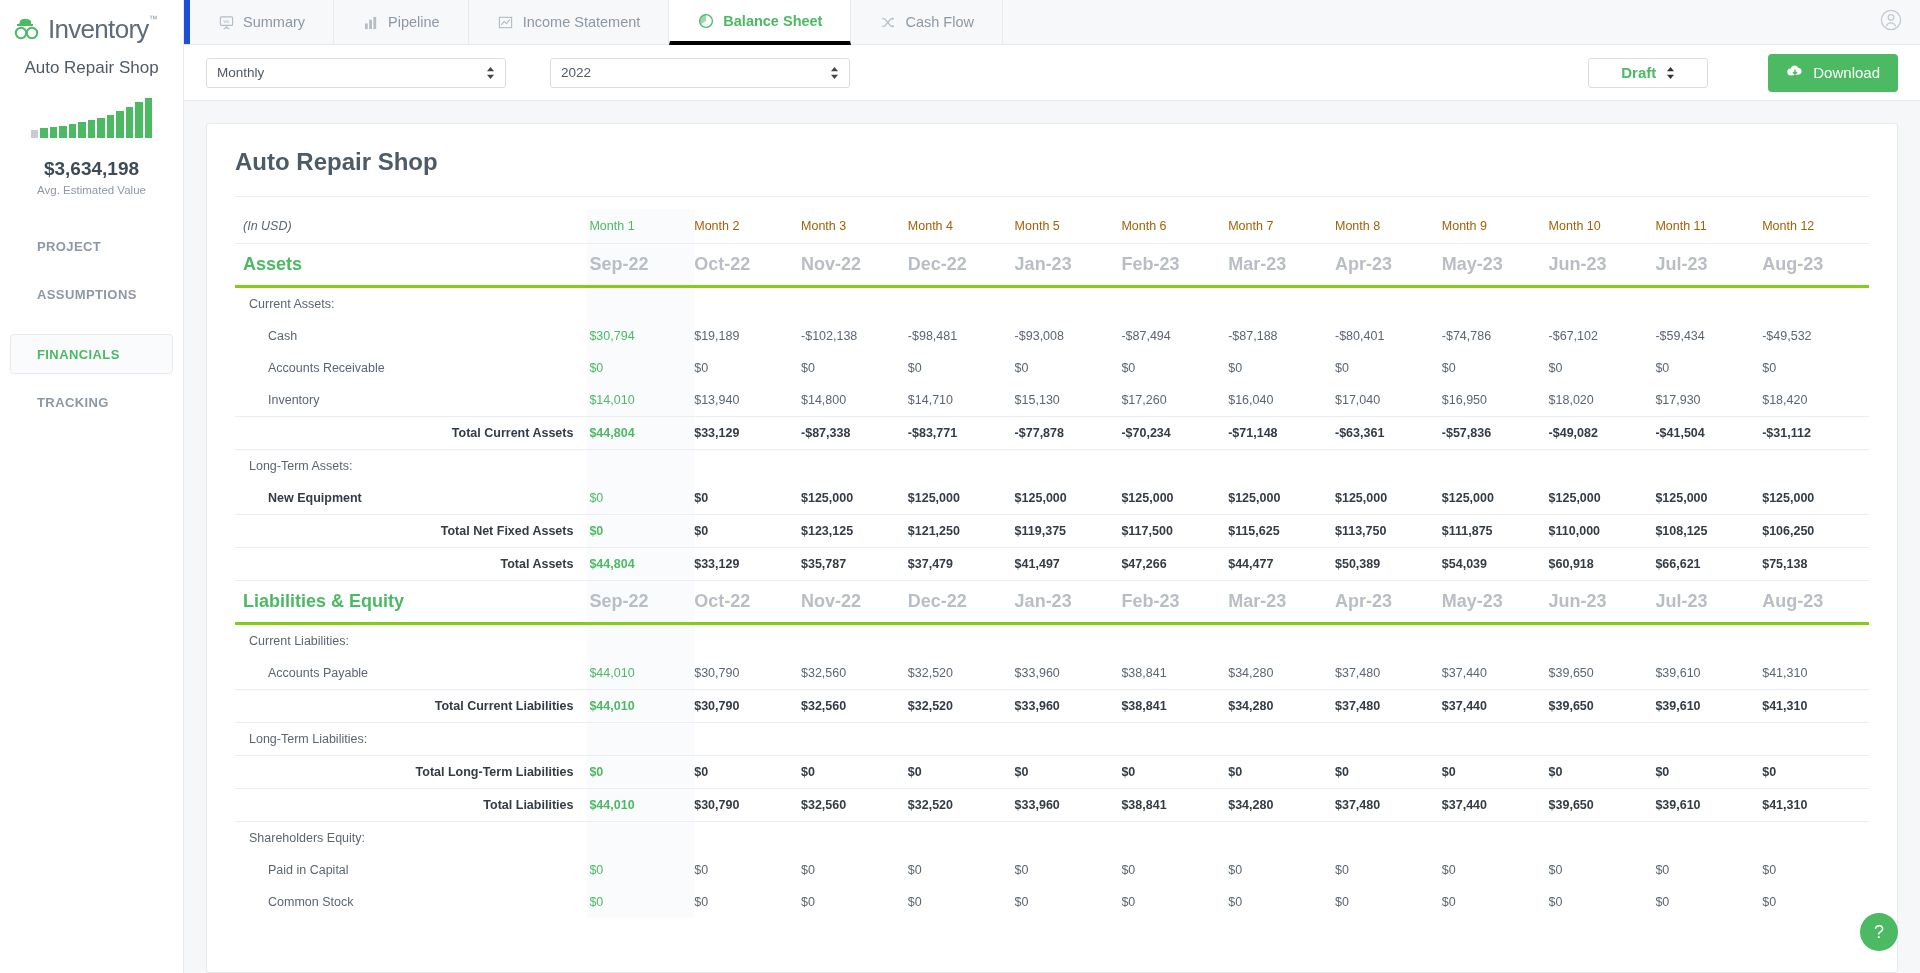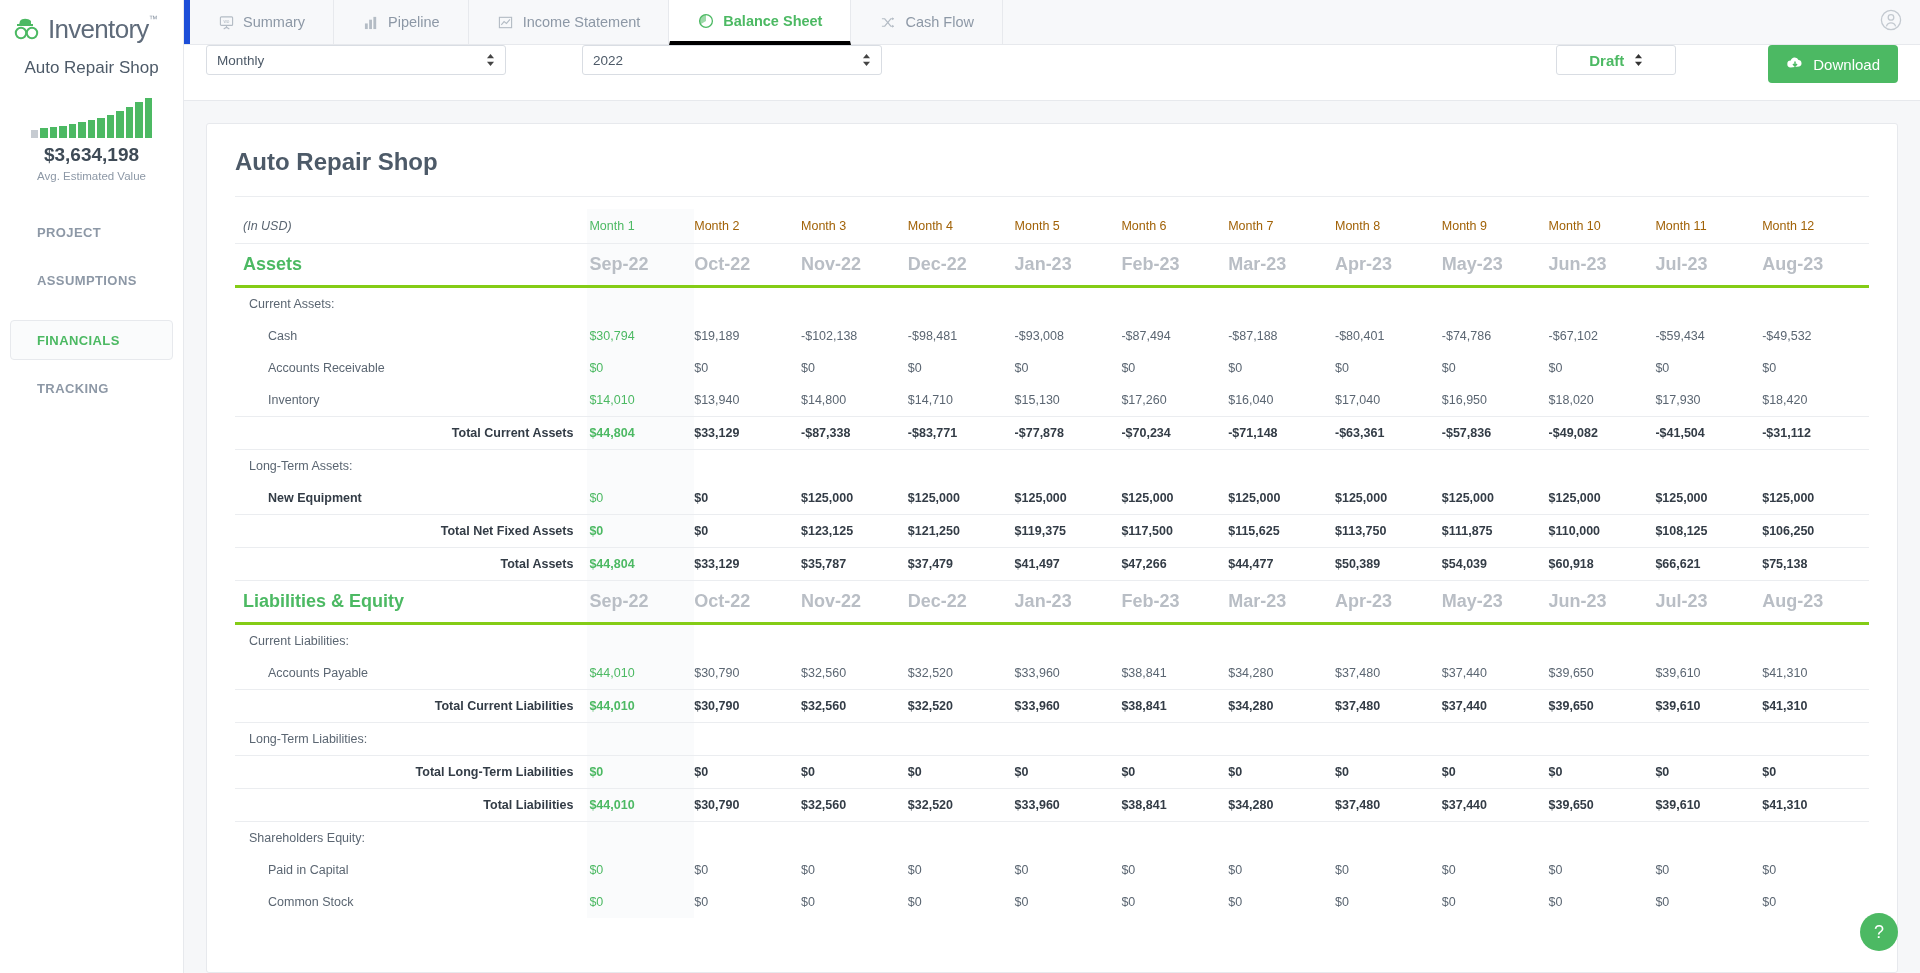--- a/index.html
+++ b/index.html
@@ -38,21 +38,21 @@
   }
   .spark {
     margin: 18px auto 0 auto;
     width: 122px; height: 42px;
     display: flex; align-items: flex-end; gap: 2px;
   }
   .spark i { display:block; width: 8px; background: #4cb963; }
   .spark i.first { background: #c6cbd1; }
   .value-amt {
     text-align:center; font-size: 19px; font-weight: bold;
-    color: #3e4a56; margin-top: 6px;
+    color: #3e4a56; margin-top: 20px;
   }
   .value-lbl {
     text-align:center; font-size: 11.5px; color: #8d98a6; margin-top: 4px;
   }
   .nav { margin-top: 30px; }
   .nav-item {
     height: 40px; display:flex; align-items:center;
     padding-left: 27px;
     font-size: 13px; font-weight: bold; letter-spacing: 0.4px;
     color: #8d98a6; cursor: pointer;
@@ -92,23 +92,22 @@
   .tab .ticon { display:inline-flex; width:16px; height:16px; align-items:center; justify-content:center; }
   .avatar-btn {
     margin-left: auto; margin-right: 18px;
     display:flex; align-items:center; cursor:pointer;
   }
 
   .toolbar {
     height: 56px; min-height: 56px;
     background: #ffffff;
     border-bottom: 1px solid #e7e9ed;
-    display: flex; 
+    display: flex; align-items: center;
     padding: 0 22px 0 22px;
-    gap: 32px;
   }
   .sel {
     height: 30px; border: 1px solid #d9dde3; border-radius: 3px;
     background: #fff; font-size: 13.5px; color: #4d5a68;
     display:flex; align-items:center; justify-content:space-between;
     padding: 0 10px; cursor: pointer; font-family: "Liberation Sans", sans-serif;
   }
   .sel-period { width: 300px; margin-left: 0px; }
   .sel-year { width: 300px; margin-left: 44px; }
   .sel-status {

